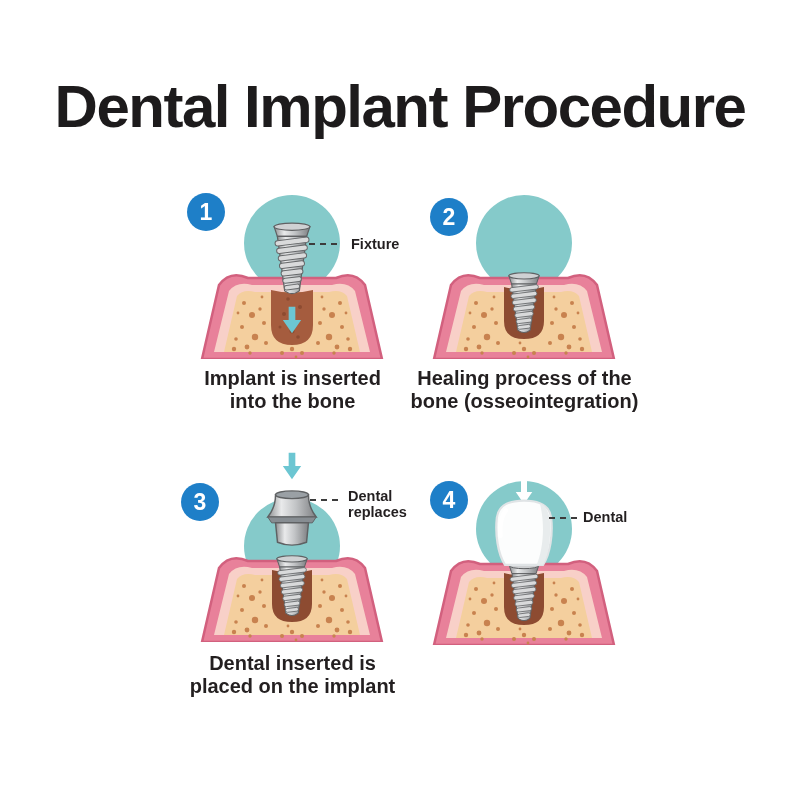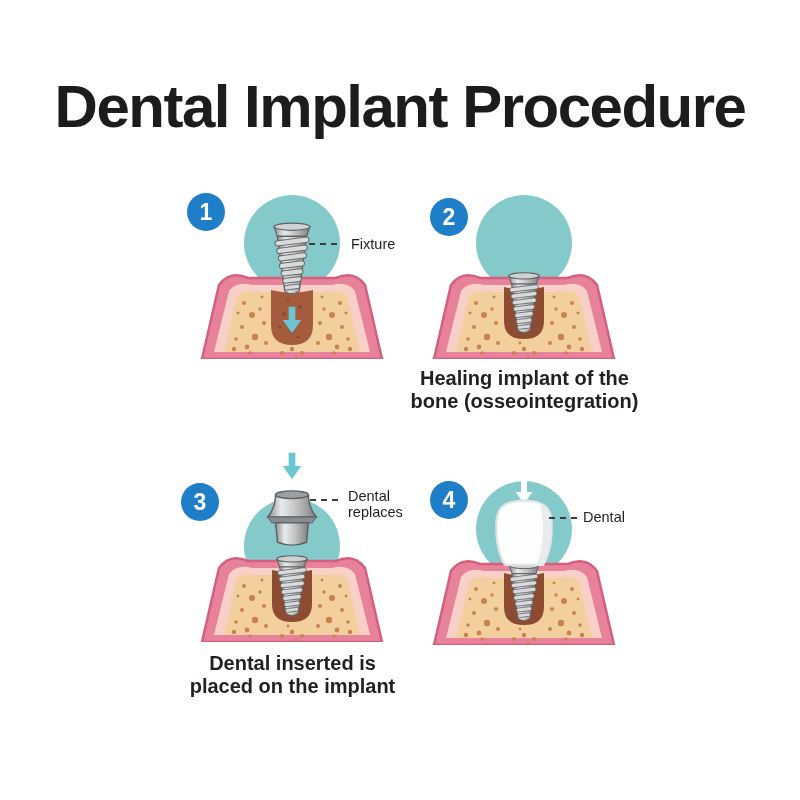--- a/index.html
+++ b/index.html
@@ -17,21 +17,21 @@
   .p2{left:402px;top:183px;height:260px;}
   .p3{left:170px;top:443px;height:300px;}
   .p4{left:402px;top:443px;height:300px;}
   .art{position:absolute;left:0;top:0;display:block;}
   .badge{position:absolute;width:38px;height:38px;border-radius:50%;
     background:var(--badge-blue);color:#fff;font-weight:bold;font-size:23px;
     display:flex;align-items:center;justify-content:center;z-index:5;}
   .caption{position:absolute;left:-18px;right:-18px;text-align:center;
     font-weight:bold;font-size:20px;line-height:1.15;color:var(--text-black);
     white-space:pre-line;}
-  .callout{position:absolute;font-weight:normal;font-size:14.5px;line-height:1.12;
+  .callout{position:absolute;font-weight:bold;font-size:14.5px;line-height:1.12;
     color:var(--text-black);white-space:pre-line;z-index:4;}
   .dash{position:absolute;width:28px;height:0;border-top:2.5px dashed #3c3c3c;z-index:4;}
 </style>
 </head>
 <body>
 
 <svg width="0" height="0" style="position:absolute" aria-hidden="true">
   <defs>
     <linearGradient id="gMetal" x1="0" y1="0" x2="1" y2="0">
       <stop offset="0" stop-color="#8d8f91"></stop>
@@ -137,31 +137,33 @@
     <div class="badge" style="left:17px;top:10px">1</div>
     <svg class="art" width="245" height="182" viewBox="0 0 245 182">
       <circle cx="122" cy="60" r="48" fill="var(--circle-teal)"></circle>
       <use href="#gum" x="22" y="86" width="200" height="90"></use>
       <use href="#socketOpen" x="22" y="86" width="200" height="90"></use>
       <use href="#arrowDown" x="112" y="120" width="20" height="34" fill="var(--arrow-teal)"></use>
       <use href="#screw" x="96" y="38" width="52" height="78"></use>
     </svg>
     <div class="dash" style="left:139px;top:60px"></div>
     <div class="callout" style="left:181px;top:53px">Fixture</div>
+    <div class="caption" style="top:184px">Implant is inserted
+into the bone</div>
   </div>
 
   <div class="panel p2">
     <div class="badge" style="left:28px;top:15px">2</div>
     <svg class="art" width="245" height="182" viewBox="0 0 245 182">
       <circle cx="122" cy="60" r="48" fill="var(--circle-teal)"></circle>
       <use href="#gum" x="22" y="86" width="200" height="90"></use>
       <use href="#socketRing" x="22" y="86" width="200" height="90"></use>
       <use href="#screw" x="99" y="88" width="46" height="66"></use>
     </svg>
-    <div class="caption" style="top:184px">Healing implant of the
+    <div class="caption" style="top:184px">Healing process of the
 bone (osseointegration)</div>
   </div>
 
   <div class="panel p3">
     <div class="badge" style="left:11px;top:40px">3</div>
     <svg class="art" width="245" height="205" viewBox="0 0 245 205">
       <use href="#arrowDown" x="112" y="6" width="20" height="34" fill="var(--arrow-teal)"></use>
       <circle cx="122" cy="103" r="48" fill="var(--circle-teal)"></circle>
       <use href="#abutment" x="92" y="44" width="60" height="62"></use>
       <use href="#gum" x="22" y="109" width="200" height="90"></use>

